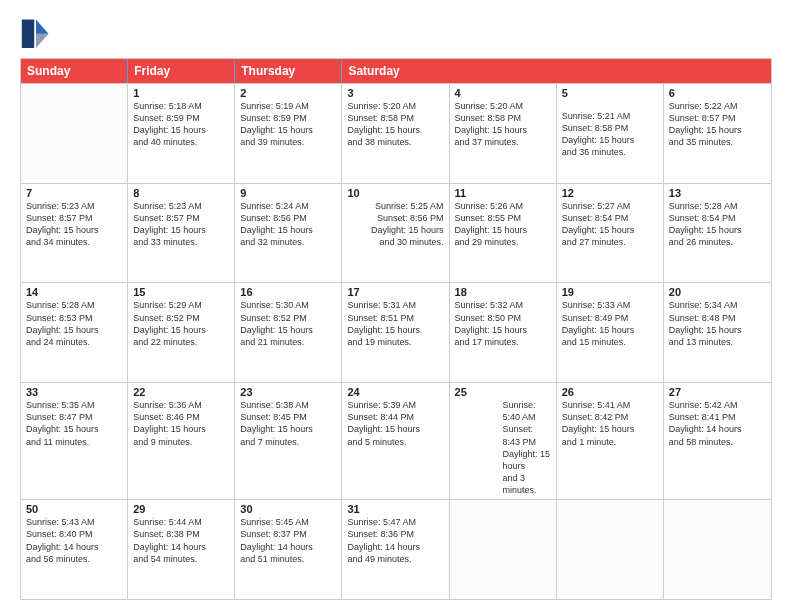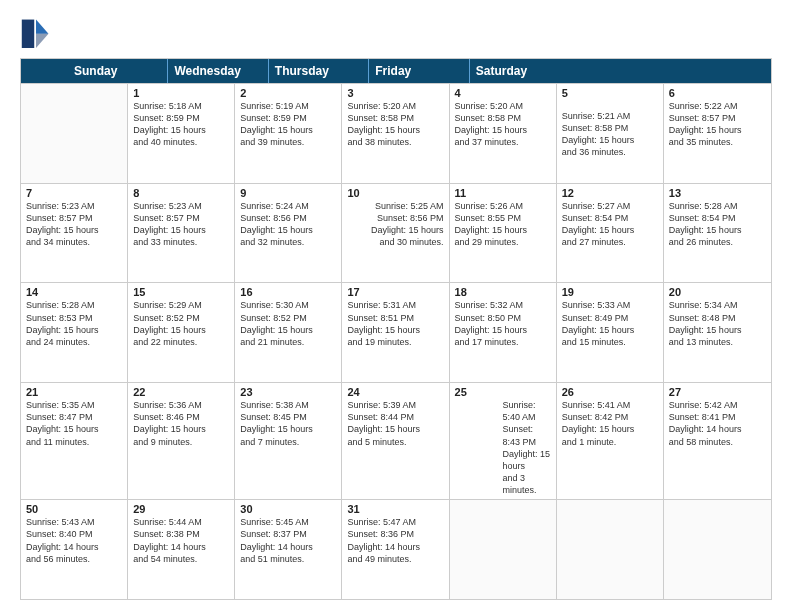--- a/index.html
+++ b/index.html
@@ -52,22 +52,21 @@
     }
     .calendar {
       flex: 1;
       display: flex;
       flex-direction: column;
       border: 1px solid #ccc;
     }
     .cal-header {
       display: grid;
       grid-template-columns: repeat(7, 1fr);
-      background: #0c4a6e;
-      padding-left: 47px;
+      background: #ef4444;
     }
     .cal-header-cell {
       color: #fff;
       font-size: 12px;
       font-weight: bold;
       padding: 5px 6px;
       border-right: 1px solid #5a9fd4;
     }
     .cal-header-cell:last-child { border-right: none; }
     .cal-body {
@@ -122,23 +121,22 @@
     </div>
     <div class="title-block">
       <div class="main-title"></div>
       <div class="subtitle"></div>
     </div>
   </div>
 
   <div class="calendar">
     <div class="cal-header">
     <div class="cal-header-cell">Sunday</div>
-        <div class="cal-header-cell">Wednesday</div>
+        <div class="cal-header-cell">Friday</div>
         <div class="cal-header-cell">Thursday</div>
-        <div class="cal-header-cell">Friday</div>
         <div class="cal-header-cell">Saturday</div>
       </div>
     <div class="cal-body">
     <div class="cal-row">
           <div class="cal-cell empty"></div>
           <div class="cal-cell">
             <span class="day-num">1</span>
             <div class="day-info" style="white-space: pre-line;">Sunrise: 5:18 AM
 Sunset: 8:59 PM
 Daylight: 15 hours
@@ -277,21 +275,21 @@
           <div class="cal-cell">
             <span class="day-num">20</span>
             <div class="day-info" style="white-space: pre-line;">Sunrise: 5:34 AM
 Sunset: 8:48 PM
 Daylight: 15 hours
 and 13 minutes.</div>
           </div>
         </div>
         <div class="cal-row">
           <div class="cal-cell">
-            <span class="day-num">21</span>
+            <span class="day-num">33</span>
             <div class="day-info" style="white-space: pre-line;">Sunrise: 5:35 AM
 Sunset: 8:47 PM
 Daylight: 15 hours
 and 11 minutes.</div>
           </div>
           <div class="cal-cell">
             <span class="day-num">22</span>
             <div class="day-info" style="white-space: pre-line;">Sunrise: 5:36 AM
 Sunset: 8:46 PM
 Daylight: 15 hours

